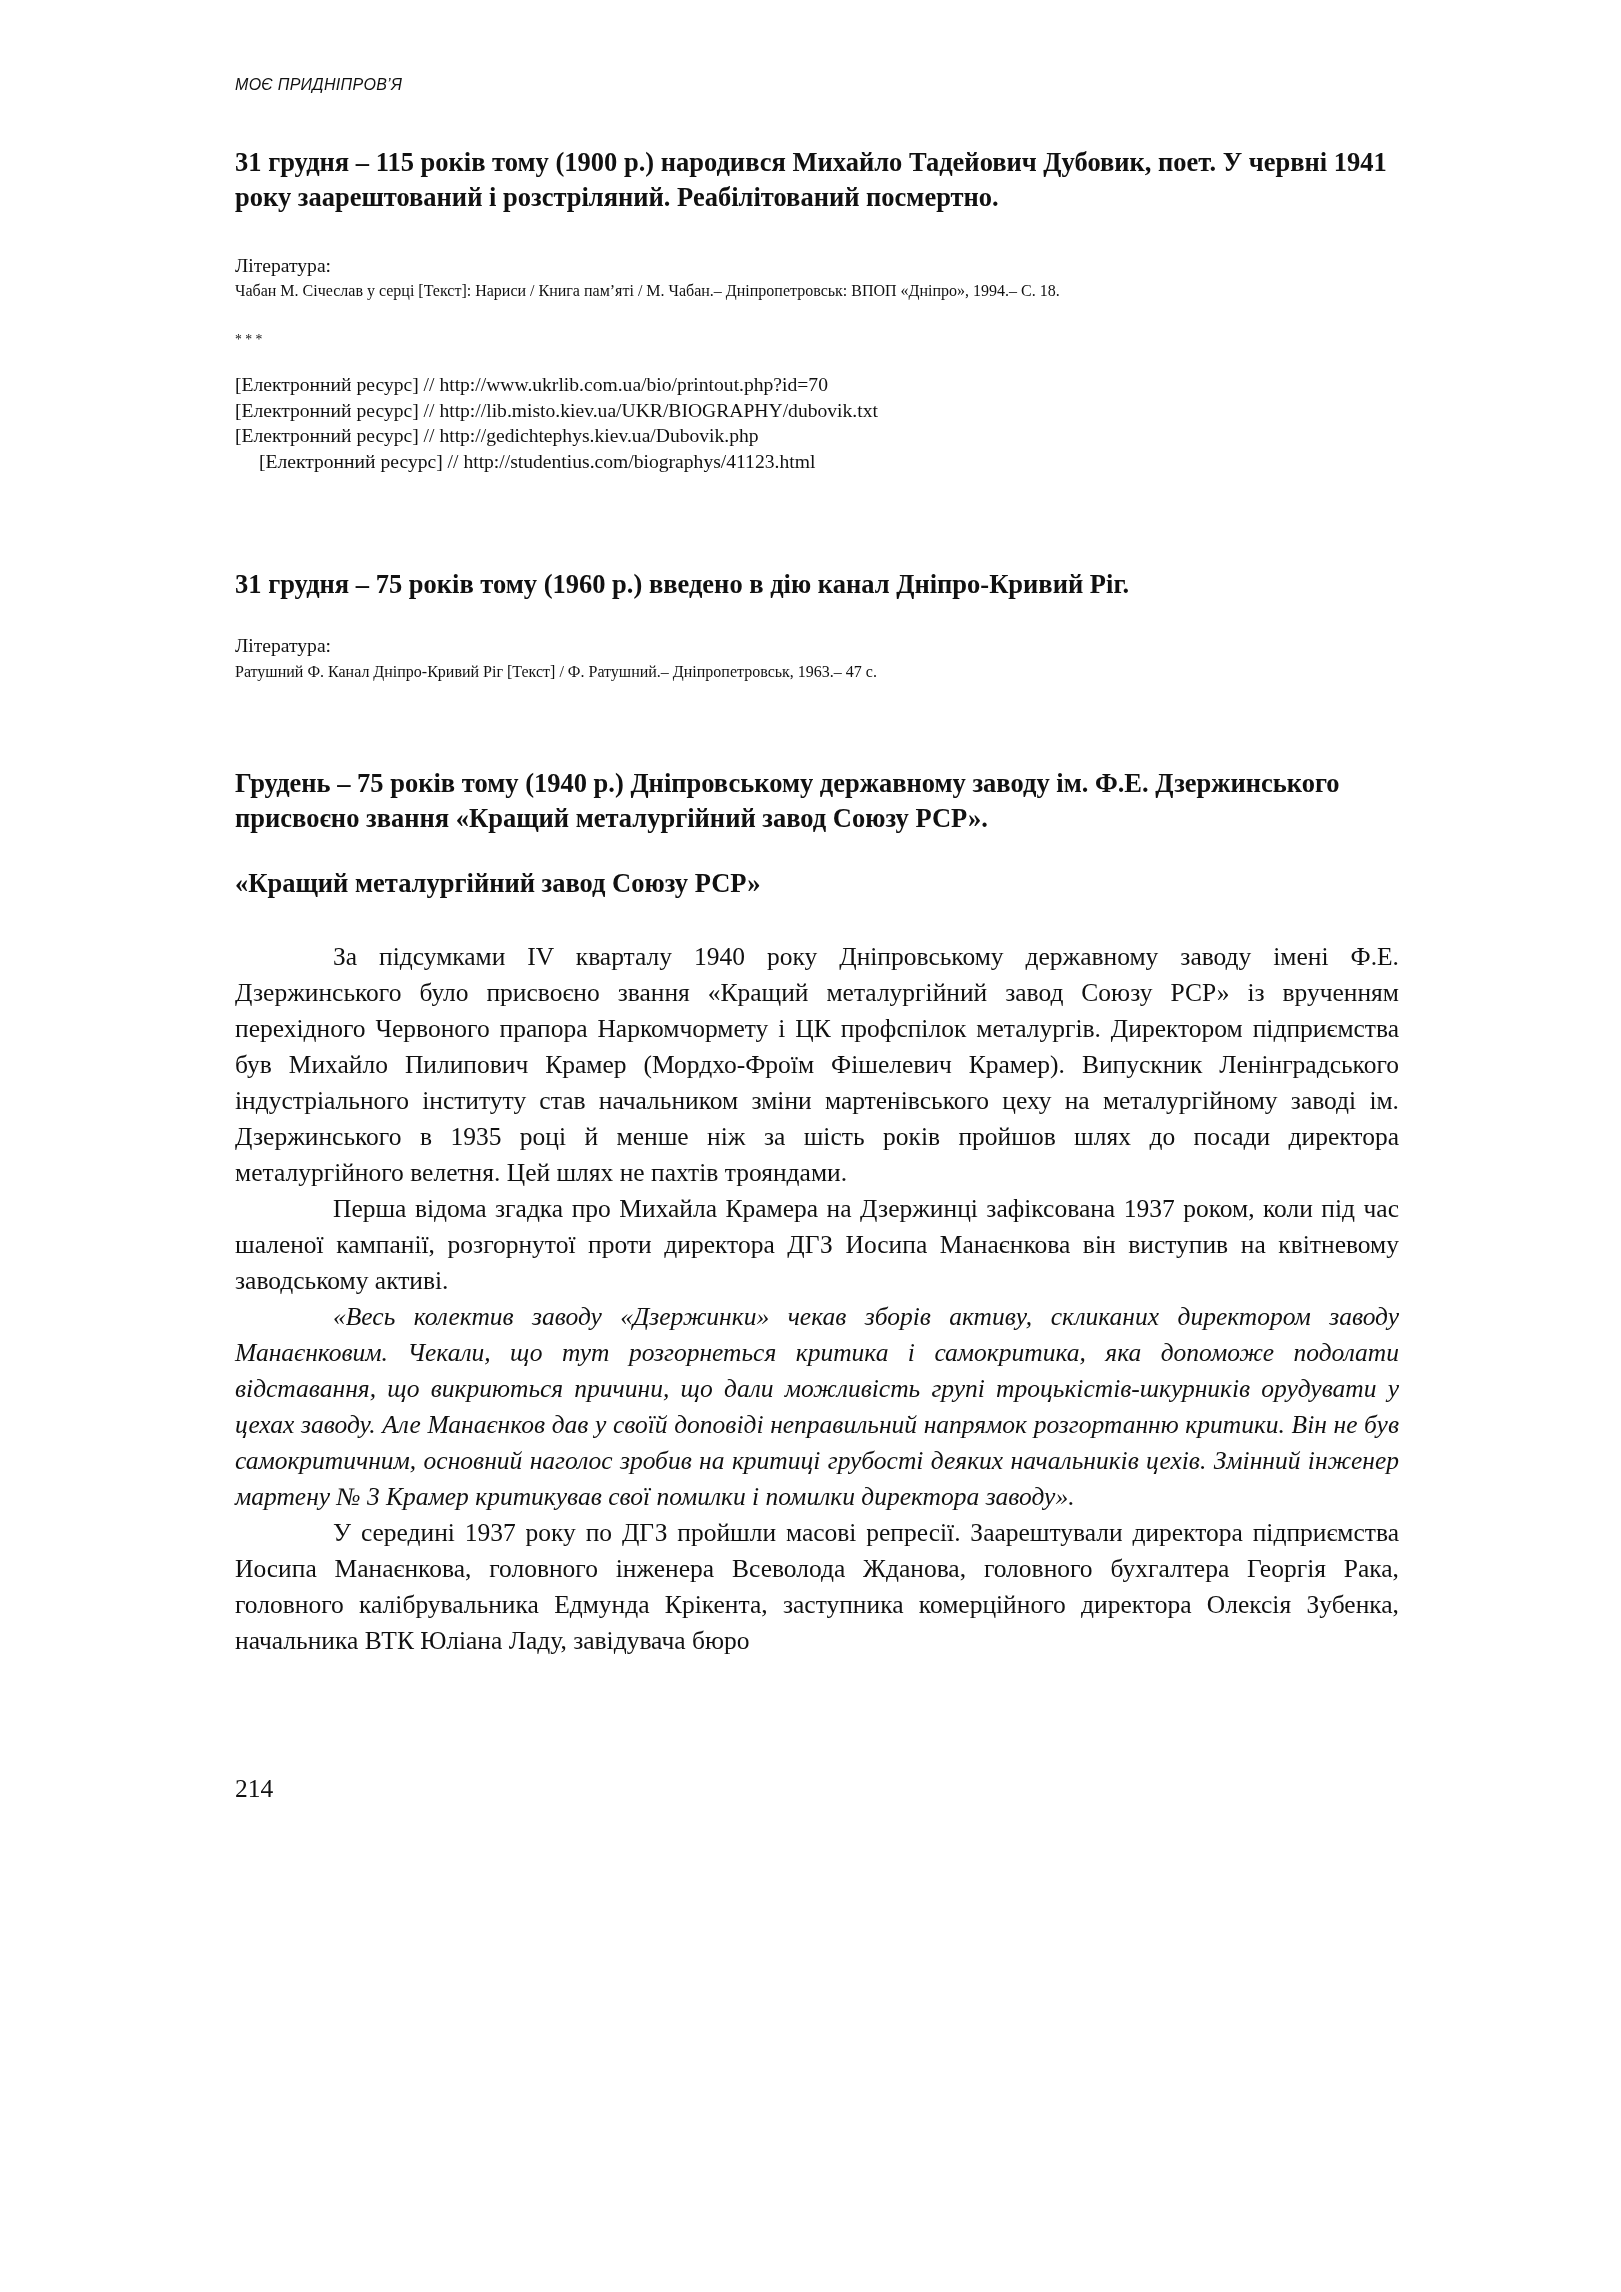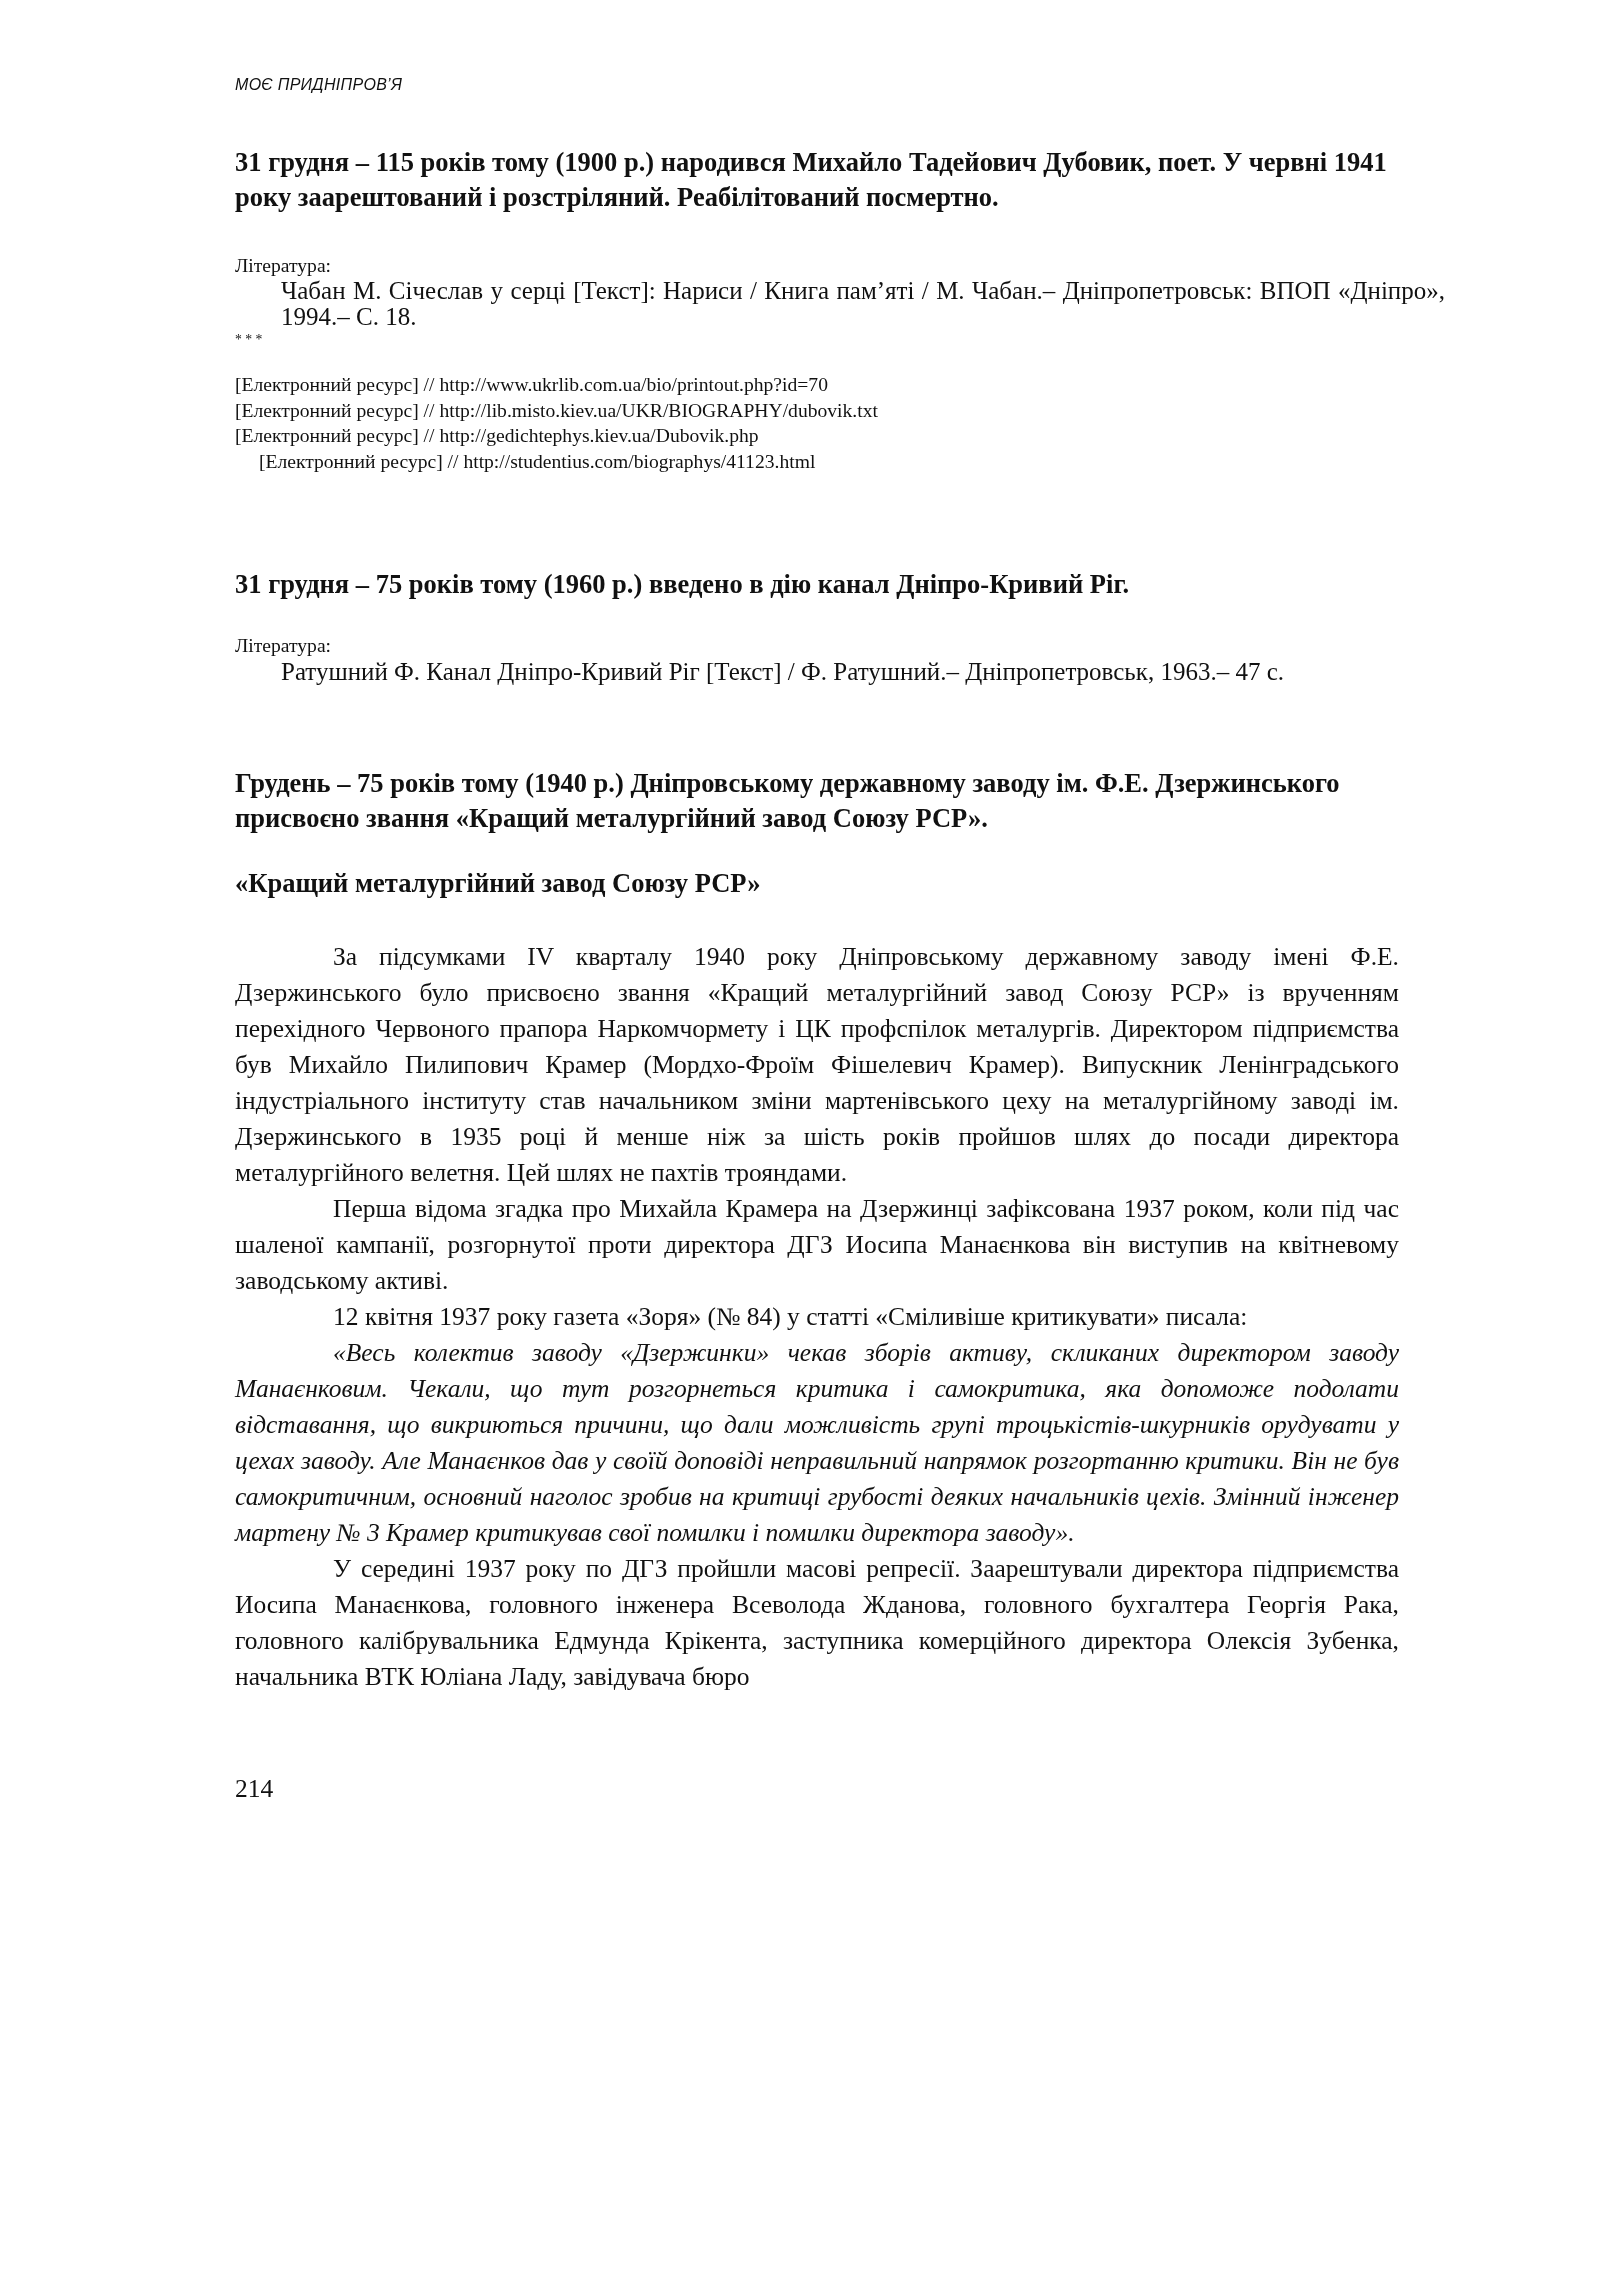--- a/index.html
+++ b/index.html
@@ -1,21 +1,21 @@
 <!DOCTYPE html>
 <html><head>
 <meta charset="utf-8">
 <style>
   html, body { margin: 0; padding: 0; background: #ffffff; }
   body { width: 1621px; height: 2293px; position: relative; overflow: hidden; color: #111111; font-family: "Liberation Serif", "DejaVu Serif", serif; }
   .page { position: absolute; left: 235px; top: 0; width: 1164px; }
   .running-header { position: absolute; top: 76px; left: 0; font-family: Liberation Sans, sans-serif; font-style: italic; font-weight: 400; font-size: 16px; letter-spacing: 0.3px; }
   .heading { position: absolute; left: 0; width: 1164px; font-weight: 700; font-size: 26.5px; line-height: 35px; }
   .lit-label { position: absolute; left: 0; font-weight: 400; font-size: 19.6px; line-height: 25.5px; }
-  .ref { position: absolute; left: 0; width: 1164px; font-size: 25px; line-height: 25.5px; text-align: justify; margin-left: 46px; }
+  .ref { position: absolute; left: 0; width: 1164px; font-size: 16px; line-height: 25.5px; text-align: justify; }
   .ref-line { font-size: 19.6px; line-height: 25.5px; white-space: nowrap; }
   .center-title { position: absolute; left: 0; width: 1164px; text-align: left; font-weight: 700; font-size: 26.5px; line-height: 35px; }
   .body { position: absolute; left: 0; width: 1164px; top: 939px; font-size: 25.5px; line-height: 36px; text-align: justify; }
   .body p { margin: 0; text-indent: 98px; font-family: Liberation Serif, serif; }
   .body p.quote { font-style: italic; }
   .page-number { position: absolute; left: 0; top: 1774px; font-size: 25.5px; }
 </style>
 </head>
 <body>
 
@@ -35,20 +35,19 @@
   <div class="heading" style="top:567px;">31 грудня – 75 років тому (1960 р.) введено в дію канал Дніпро-Кривий Ріг.</div>
   <div class="lit-label" style="top:633px;">Література:</div>
   <div class="ref" style="top:659px;">Ратушний Ф.  Канал Дніпро-Кривий Ріг [Текст] / Ф. Ратушний.– Дніпропетровськ, 1963.– 47 с.</div>
 
   <div class="heading" style="top:766px;">Грудень – 75 років тому (1940 р.) Дніпровському державному заводу ім. Ф.Е. Дзержинського присвоєно звання «Кращий металургійний завод Союзу РСР».</div>
   <div class="center-title" style="top:866px;">«Кращий металургійний завод Союзу РСР»</div>
 
   <div class="body">
     <p>За підсумками IV кварталу 1940 року Дніпровському державному заводу імені Ф.Е. Дзержинського було присвоєно звання «Кращий металургійний завод Союзу РСР» із врученням перехідного Червоного прапора Наркомчормету і ЦК профспілок металургів. Директором підприємства був Михайло Пилипович Крамер (Мордхо-Фроїм Фішелевич Крамер). Випускник Ленінградського індустріального інституту став начальником зміни мартенівського цеху на металургійному заводі ім. Дзержинського в 1935 році й менше ніж за шість років пройшов шлях до посади директора металургійного велетня. Цей шлях не пахтів трояндами.</p>
     <p>Перша відома згадка про Михайла Крамера на Дзержинці зафіксована 1937 роком, коли під час шаленої кампанії, розгорнутої проти директора ДГЗ Иосипа Манаєнкова він виступив на квітневому заводському активі.</p>
-    <p>12 квітня 1937 року газета «Зоря» (№ 84) у статті «Сміливіше критикувати» писала:</p>
     <p class="quote">«Весь колектив заводу «Дзержинки» чекав зборів активу, скликаних директором заводу Манаєнковим. Чекали, що тут розгорнеться критика і самокритика, яка допоможе подолати відставання, що викриються причини, що дали можливість групі троцькістів-шкурників орудувати у цехах заводу. Але Манаєнков дав у своїй доповіді неправильний напрямок розгортанню критики. Він не був самокритичним, основний наголос зробив на критиці грубості деяких начальників цехів. Змінний інженер мартену № 3 Крамер критикував свої помилки і помилки директора заводу».</p>
     <p>У середині 1937 року по ДГЗ пройшли масові репресії. Заарештували директора підприємства Иосипа Манаєнкова, головного інженера Всеволода Жданова, головного бухгалтера Георгія Рака, головного калібрувальника Едмунда Крікента, заступника комерційного директора Олексія Зубенка, начальника ВТК Юліана Ладу, завідувача бюро</p>
   </div>
 
   <div class="page-number">214</div>
 </div>
 
 
 </body></html>

